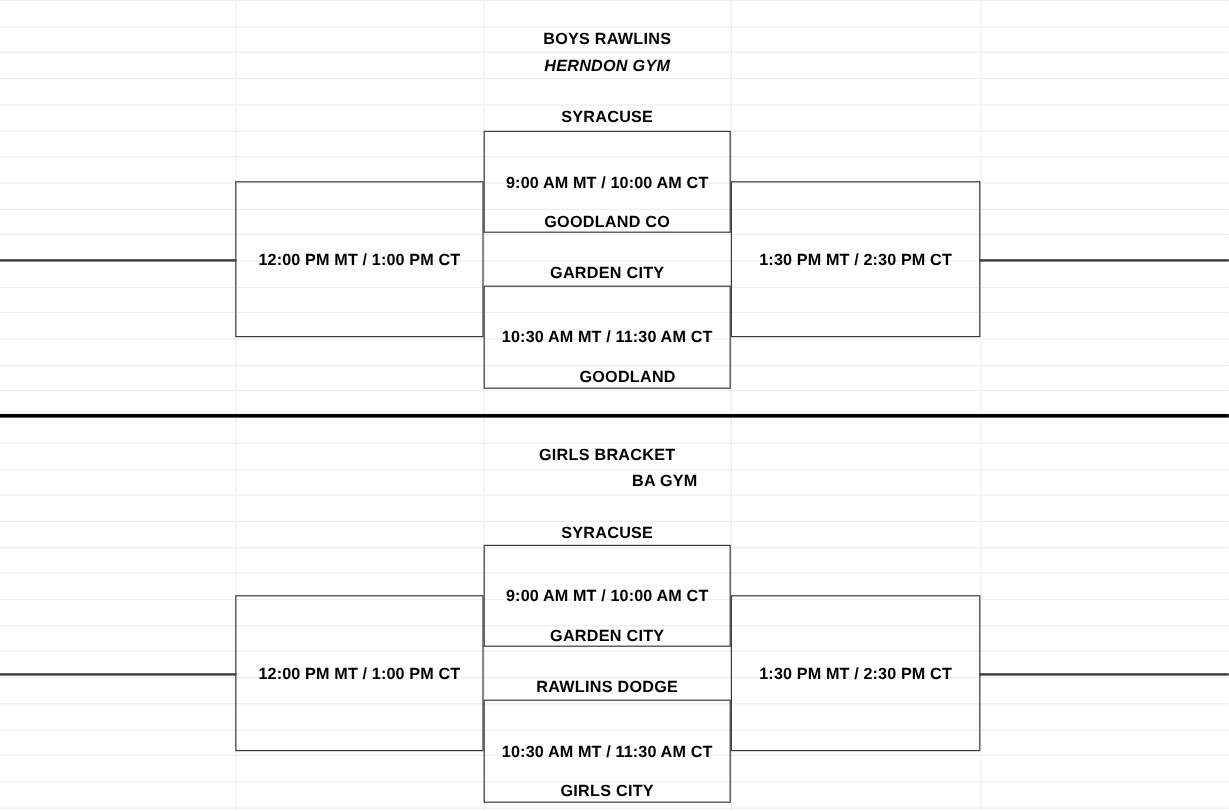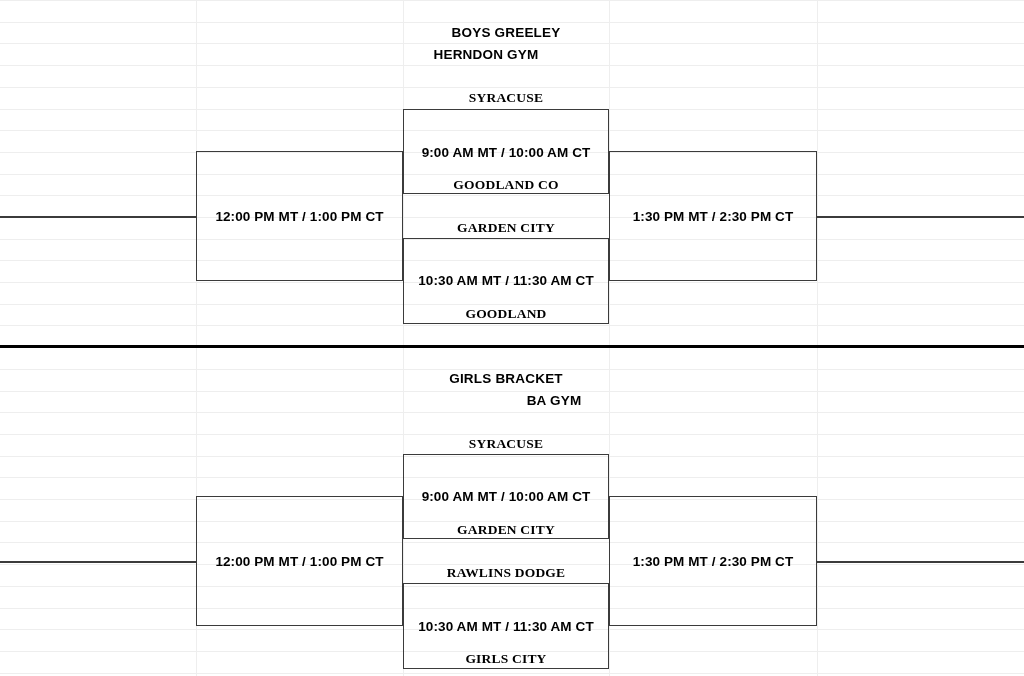--- a/index.html
+++ b/index.html
@@ -19,21 +19,21 @@
   
   .section-divider{position:absolute;left:0;width:1024px;height:3px;background:#000000;}
 
   
   .bx{position:absolute;box-sizing:border-box;border:1.6px solid #3b3b3b;background:transparent;}
   .hline{position:absolute;height:1.6px;background:#3b3b3b;}
 
   
   .txt{position:absolute;text-align:center;white-space:nowrap;color:#000;}
   .hdr{font-weight:bold;font-size:13.5px;letter-spacing:.2px;}
-  .team{font-weight:bold;font-size:13.5px;letter-spacing:.2px;font-family:Liberation Serif, serif;}
+  .team{font-weight:bold;font-size:13.5px;letter-spacing:.2px;}
   .time{font-weight:bold;font-size:13.5px;letter-spacing:.1px;}
 </style>
 </head>
 <body>
 
 <div id="sheet">
 
   <div id="gridlayer">
       <div class="gridrow" style="top:0px;background:#eeeeee;"></div>
       <div class="gridrow" style="top:22px;background:#eeeeee;"></div>
@@ -68,32 +68,32 @@
       <div class="gridrow" style="top:651px;background:#eeeeee;"></div>
       <div class="gridrow" style="top:673px;background:#eeeeee;"></div>
       <div class="gridcol" style="left:196px;background:#eeeeee;"></div>
       <div class="gridcol" style="left:403px;background:#eeeeee;"></div>
       <div class="gridcol" style="left:609px;background:#eeeeee;"></div>
       <div class="gridcol" style="left:817px;background:#eeeeee;"></div>
     </div>
 
   <div>
 
-    <div class="txt hdr" style="left:403px;top:25px;width:206px;">BOYS GREELEY</div>
-    <div class="txt hdr" style="left:383px;top:47px;width:206px;">HERNDON GYM</div>
+    <div class="txt hdr" style="left:403px;top:25px;width:206px;">BOYS RAWLINS</div>
+    <div class="txt hdr" style="left:403px;top:47px;width:206px;font-style:italic;">HERNDON GYM</div>
 
     <div class="txt team" style="left:403px;top:90px;width:206px;">SYRACUSE</div>
     <div class="bx" style="left:403px;top:109px;width:206px;height:85px;"></div>
     <div class="txt time" style="left:403px;top:145px;width:206px;">9:00 AM MT / 10:00 AM CT</div>
     <div class="txt team" style="left:403px;top:177px;width:206px;">GOODLAND CO</div>
 
     <div class="txt team" style="left:403px;top:220px;width:206px;">GARDEN CITY</div>
     <div class="bx" style="left:403px;top:238px;width:206px;height:86px;"></div>
     <div class="txt time" style="left:403px;top:273px;width:206px;">10:30 AM MT / 11:30 AM CT</div>
-    <div class="txt team" style="left:403px;top:306px;width:206px;">GOODLAND</div>
+    <div class="txt team" style="left:403px;top:306px;width:206px;padding-left:17px;">GOODLAND</div>
 
     <div class="bx" style="left:196px;top:151px;width:207px;height:130px;"></div>
     <div class="txt time" style="left:196px;top:209px;width:207px;">12:00 PM MT / 1:00 PM CT</div>
     <div class="hline" style="left:0px;top:216px;width:197px;"></div>
 
     <div class="bx" style="left:609px;top:151px;width:208px;height:130px;"></div>
     <div class="txt time" style="left:609px;top:209px;width:208px;">1:30 PM MT / 2:30 PM CT</div>
     <div class="hline" style="left:816px;top:216px;width:208px;"></div>
   </div>
 

